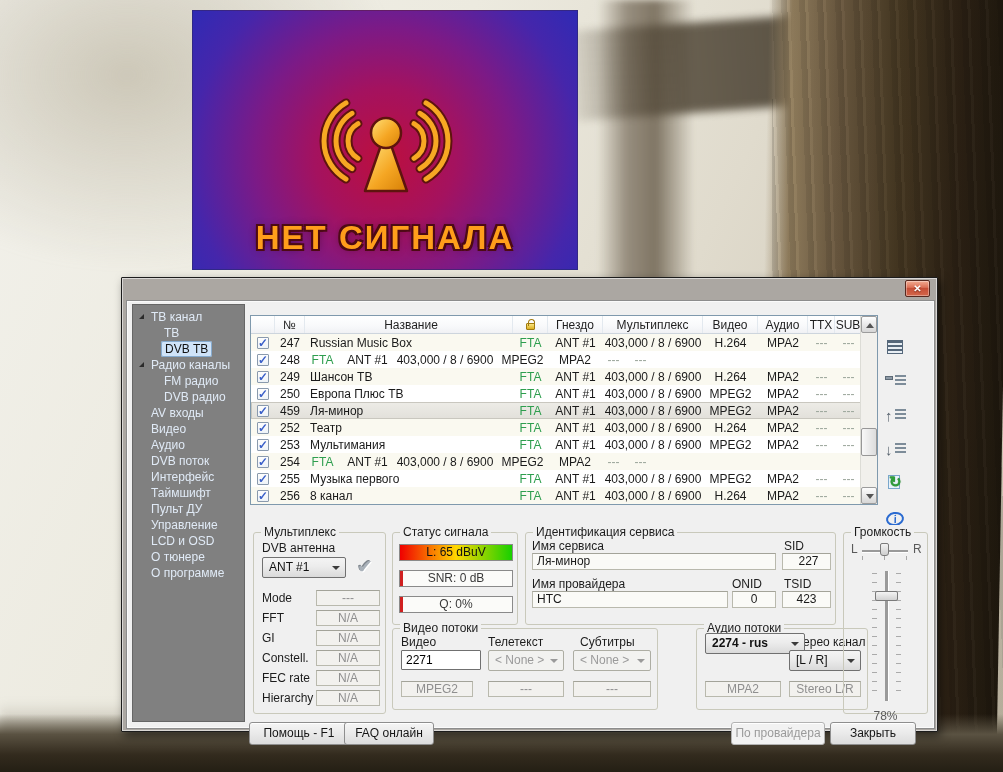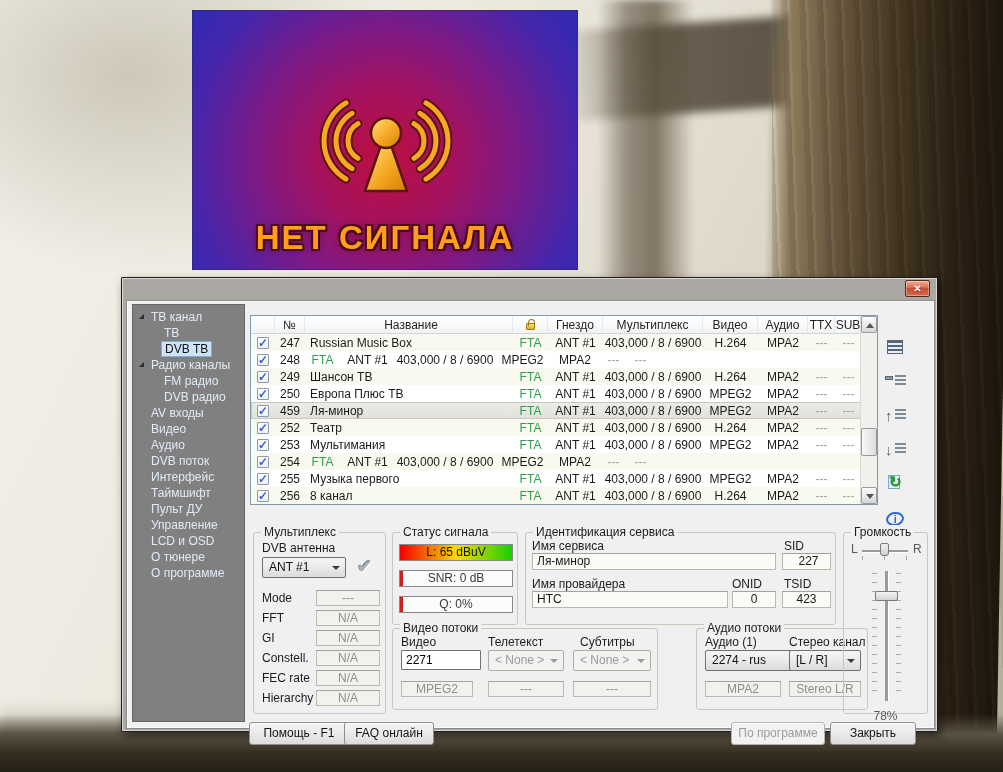--- a/index.html
+++ b/index.html
@@ -467,21 +467,21 @@
       <div class="combo disabled" style="left:180px; top:21px; width:78px;"><span>&lt; None &gt;</span><span class="arr"></span></div>
       <div class="ro-field" style="left:8px; top:52px; width:72px;">MPEG2</div>
       <div class="ro-field" style="left:95px; top:52px; width:76px;">---</div>
       <div class="ro-field" style="left:180px; top:52px; width:78px;">---</div>
     </div>
 
     <div class="gbox" style="left:537px; top:327px; width:172px; height:82px;margin-left:32px;">
       <span class="legend">Аудио потоки</span>
       <span class="lbl" style="left:8px; top:6px;">Аудио (1)</span>
       <span class="lbl" style="left:92px; top:6px;">Стерео канал</span>
-      <div class="combo" style="left:8px; top:21px; width:100px;"><span>2274 - rus</span><span class="arr"></span></div>
+      <div class="combo" style="left:8px; top:4px; width:100px;font-weight:bold;"><span>2274 - rus</span><span class="arr"></span></div>
       <div class="combo" style="left:92px; top:21px; width:72px;"><span>[L / R]</span><span class="arr"></span></div>
       <div class="ro-field" style="left:8px; top:52px; width:76px;">MPA2</div>
       <div class="ro-field" style="left:92px; top:52px; width:72px;">Stereo L/R</div>
     </div>
 
     <div class="gbox" style="left:716px; top:231px; width:85px; height:182px;">
       <span class="legend">Громкость</span>
       <span class="lbl" style="left:7px; top:9px; color:#5a5a5a;">L</span>
       <span class="lbl" style="left:69px; top:9px; color:#5a5a5a;">R</span>
       <div id="bal-track"></div>
@@ -490,16 +490,16 @@
       <div class="vol-ticks" style="left:28px;"></div>
       <div class="vol-ticks" style="left:52px;"></div>
       <div id="vol-track"></div>
       <div id="vol-thumb"></div>
       <div id="vol-pct">78%</div>
       <span class="apply-check" style="left:32px; top:188px;">✔</span>
     </div>
 
     <div class="btn" style="left:122px; width:100px;">Помощь - F1</div>
     <div class="btn" style="left:217px; width:90px;">FAQ онлайн</div>
-    <div class="btn disabled" style="left:604px; width:94px;">По программе</div>
+    <div class="btn disabled" style="left:604px; width:94px;">По провайдера</div>
     <div class="btn" style="left:703px; width:86px;">Закрыть</div>
   </div>
 </div>
 
 </body></html>

